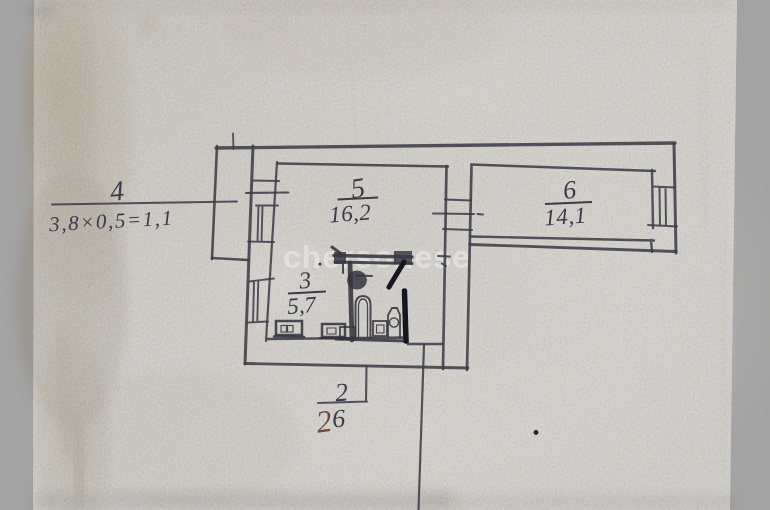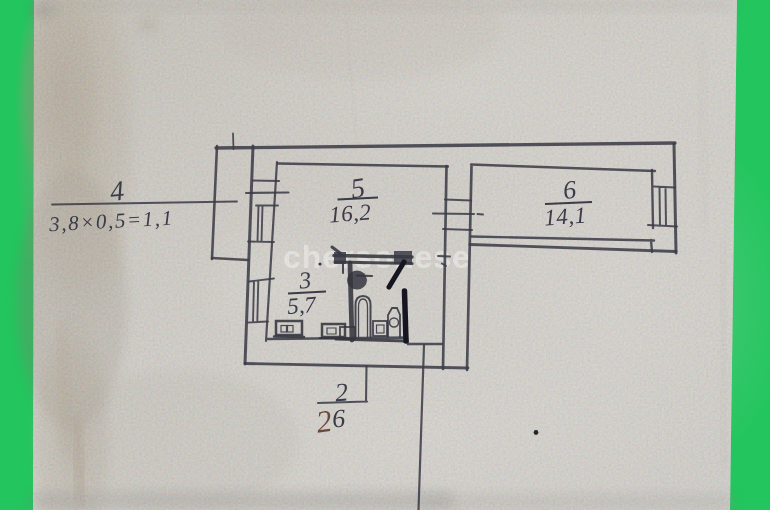--- a/index.html
+++ b/index.html
@@ -1,16 +1,16 @@
 <!DOCTYPE html>
 <html><head>
 <meta charset="utf-8">
 <style>
 html,body{margin:0;padding:0;background:#ffffff;}
-#stage{position:relative;width:770px;height:510px;background:#22c55e;overflow:hidden;
+#stage{position:relative;width:770px;height:510px;background:#a3a3a3;overflow:hidden;
 font-family:"Liberation Serif", serif;}
 svg{position:absolute;left:0;top:0;}
 </style>
 </head>
 <body>
 <div id="stage">
 <svg width="770" height="510" viewBox="0 0 770 510">
 <defs>
 <linearGradient id="paperG" x1="0" y1="0" x2="1" y2="1">
 <stop offset="0" stop-color="#b6b0a5"></stop>

